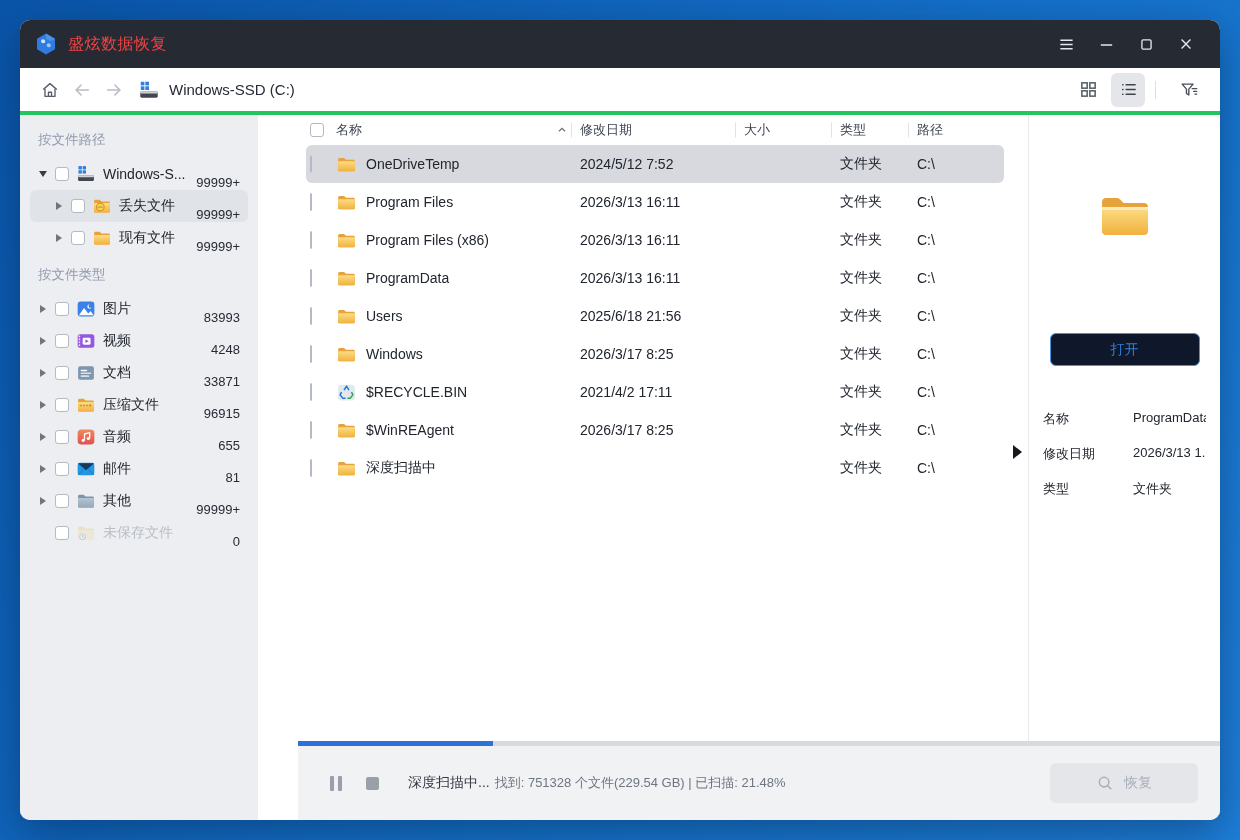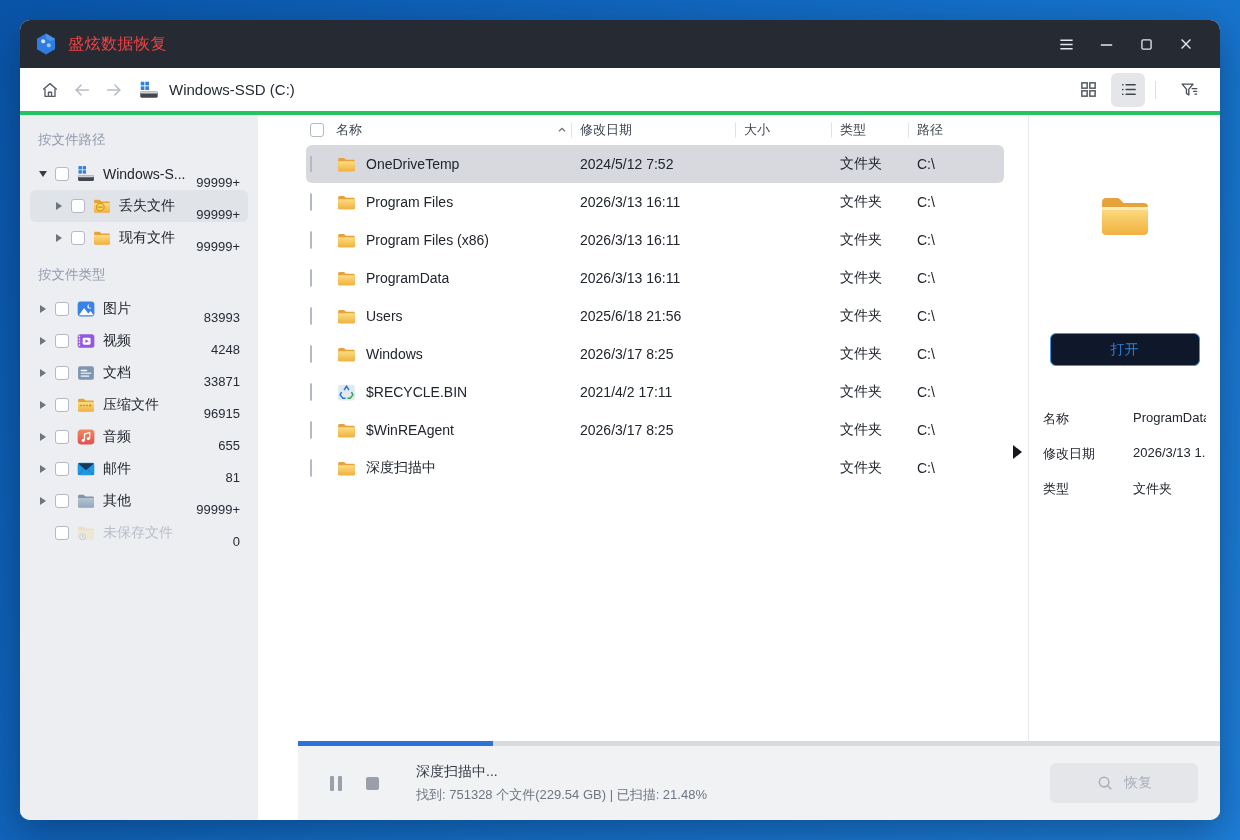--- a/index.html
+++ b/index.html
@@ -91,21 +91,21 @@
   
   .footer { height:79px; flex:0 0 auto; background:#f1f2f4; position:relative;
     display:flex; align-items:center; padding:5px 22px 0 30px; }
   .progress { position:absolute; top:0; left:0; right:0; height:5px; background:#d8dade; }
   .progress-fill { height:100%; background:#2b72d9; }
   .ctrl-icn { display:flex; align-items:center; justify-content:center; width:16px; height:16px; }
   .pause-icn { gap:4px; margin-right:20px; }
   .pause-icn i { width:4px; height:15px; background:#9aa0a9; border-radius:1px; }
   .stop-icn { margin-right:28px; }
   .stop-icn i { width:13px; height:13px; background:#9aa0a9; border-radius:2px; }
-  .status { display:flex; flex-direction:column; gap:5px;margin-left:8px; }
+  .status { display:flex; gap:5px; }
   .status-line1 { font-size:14px; color:#343a45; }
   .status-line2 { font-size:13px; color:#6e7682; }
   .recover-btn { margin-left:auto; width:148px; height:40px; background:#e4e6ea; border:0;
     border-radius:6px; display:flex; align-items:center; justify-content:center; gap:10px;
     color:#a9afb9; font-size:14px; font-family:inherit; }
 </style>
 </head>
 <body>
 
 <svg width="0" height="0" style="position:absolute" aria-hidden="true">

